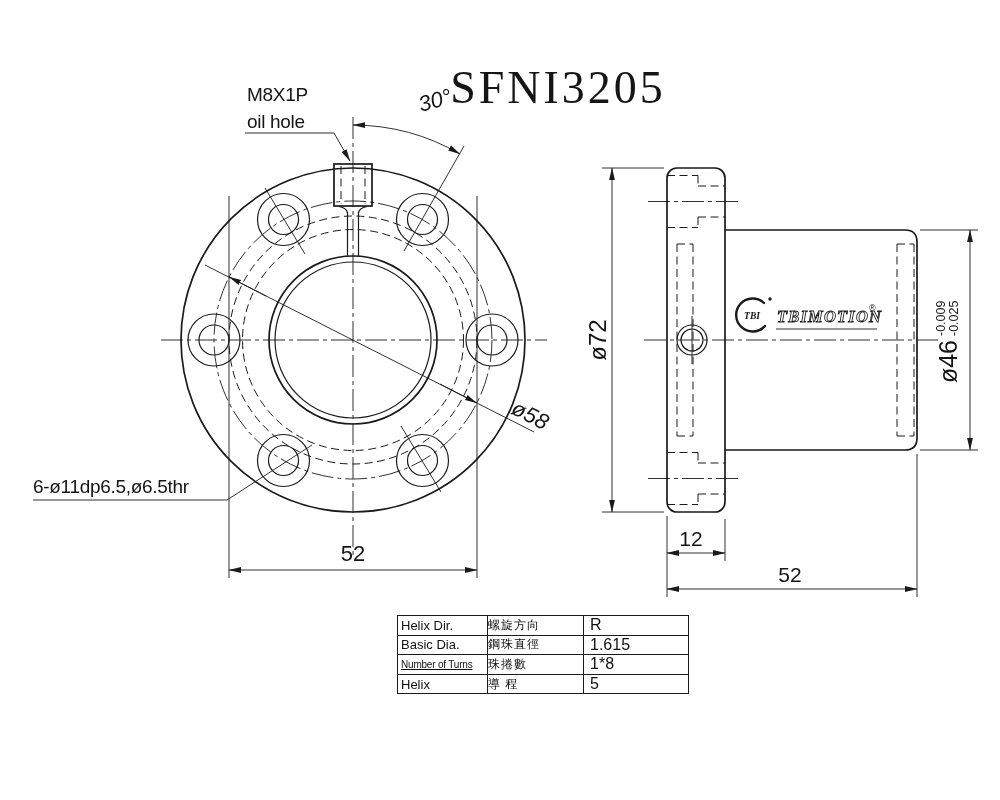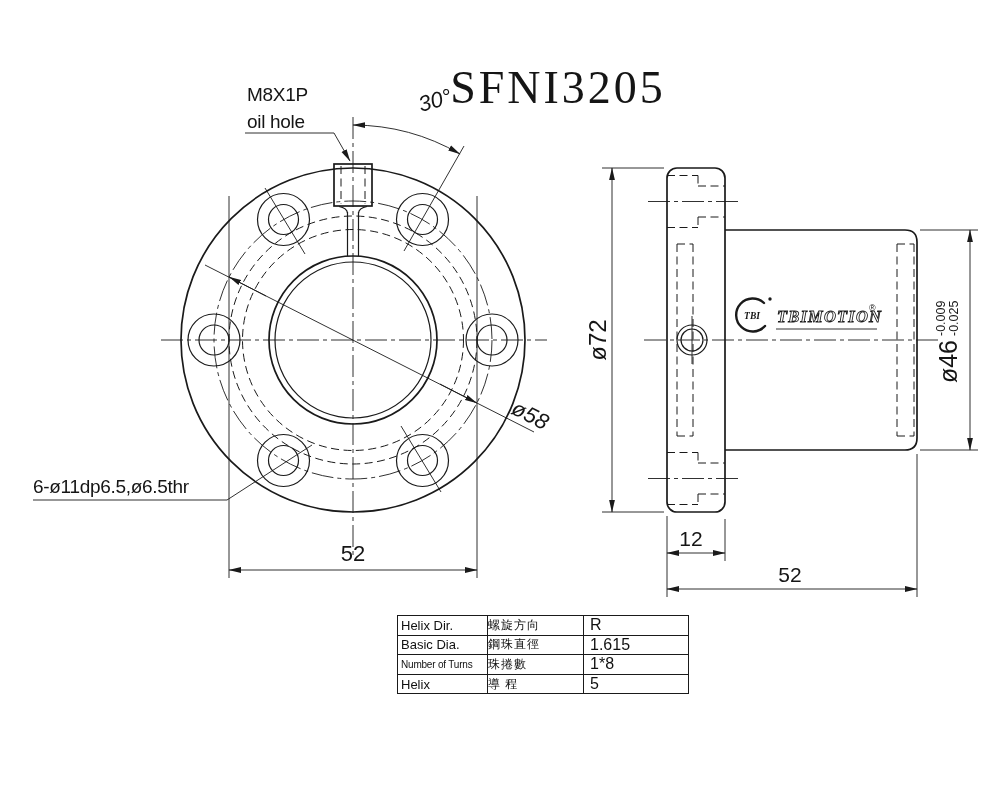--- a/index.html
+++ b/index.html
@@ -20,21 +20,21 @@
          font-size:16.5px;letter-spacing:1.2px;fill:#ffffff;stroke:#1a1a1a;stroke-width:0.85;}
   .mono-tbi{font-family:"Liberation Serif",serif;font-style:italic;font-weight:bold;font-size:9.5px;}
   
   #spec{position:absolute;left:397px;top:615px;border-collapse:collapse;}
   #spec td{border:1.2px solid #1a1a1a;height:18.6px;padding:0;vertical-align:middle;
            white-space:nowrap;overflow:hidden;}
   #spec{border:1.6px solid #1a1a1a;padding-left:48px;}
   .c-en{width:86px;padding-left:3px!important;font-size:13px;}
   .c-zh{width:95px;font-size:12px;letter-spacing:1px;}
   .c-val{width:98px;padding-left:6px!important;font-size:16px;}
-  tr.small .c-en{font-size:10px;letter-spacing:-0.2px;}
+  tr.small .c-en{font-size:10px;letter-spacing:-0.2px;text-decoration:underline;}
 </style>
 </head>
 <body>
 
 <div id="sheet">
 
 <svg width="1000" height="800" viewBox="0 0 1000 800">
   <defs>
     <marker id="arr" viewBox="0 0 13 8" markerWidth="13" markerHeight="8" refX="12" refY="4" orient="auto-start-reverse" markerUnits="userSpaceOnUse">
       <path d="M12.5 4 L0 1.1 L0 6.9 Z" fill="#1a1a1a"></path>

